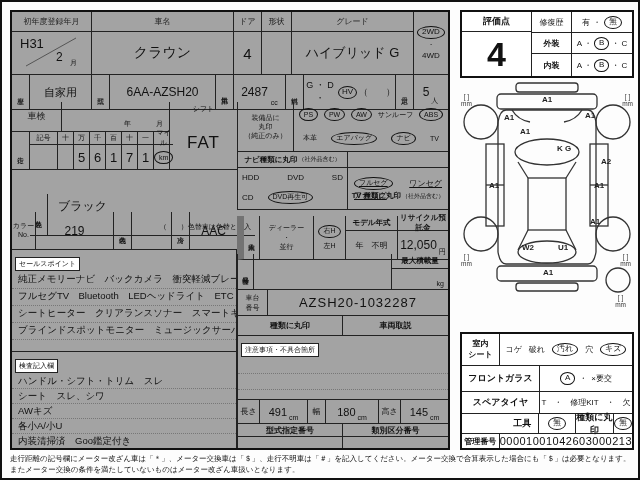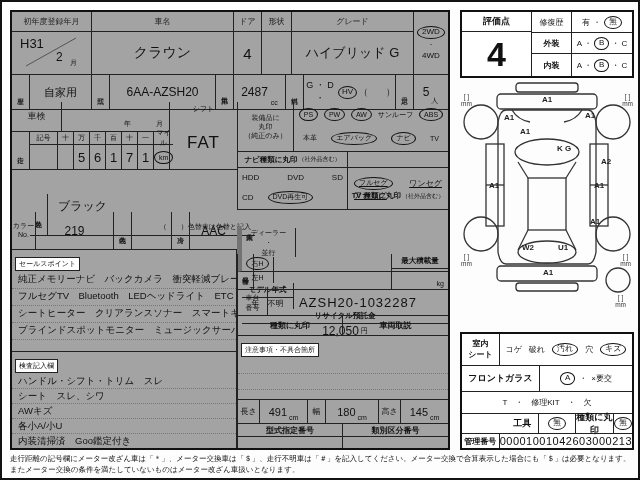--- a/index.html
+++ b/index.html
@@ -228,21 +228,21 @@
             <span class="circ small7">フルセグ</span>
             <span class="small8">ワンセグ</span>
           </div>
           <div class="r">
               <span class="small8">アナログ</span>
             </div>
         </div>
       </div>
     </div>
 
-    <div class="abs r brd-b" style="left:225px; top:216px; width:211px; height:44px; border-left:5px solid #737373;flex-direction:column;">
+    <div class="abs r brd-b" style="left:225px; top:204px; width:211px; height:44px; border-left:7px solid #737373;">
       <div class="vlab brd-r" style="width:16px;">輸入車</div>
       <div class="col cc brd-r small7" style="width:54px; line-height:1.4;">
         <span>ディーラー</span>
         <span>・</span>
         <span>並行</span>
       </div>
       <div class="col cc brd-r small7" style="width:32px; gap:3px;">
         <span class="circ small7">右H</span>
         <span>左H</span>
       </div>
@@ -419,20 +419,21 @@
     </div>
     <div class="r brd-b" style="height:26px;">
       <div class="cc brd-r small9" style="width:78px; font-weight:bold;">フロントガラス</div>
       <div class="cc" style="flex:1; gap:4px; font-size:8px;">
         <span class="circ small8">A</span>
         <span>・</span>
         <span>×要交</span>
       </div>
     </div>
     <div class="r brd-b" style="height:22px;">
+      <div class="cc brd-r small9" style="width:78px; font-weight:bold;">スペアタイヤ</div>
       <div class="cc small8" style="flex:1;">T　・　修理KIT　・　欠</div>
     </div>
     <div class="r brd-b" style="height:20px;padding-left:44px;">
       <div class="cc brd-r small9" style="width:40px; font-weight:bold;">工具</div>
       <div class="cc brd-r" style="width:44px;">
           <span class="circ small8">無</span>
         </div>
       <div class="cc brd-r small9" style="width:46px; font-weight:bold;">種類に丸印</div>
       <div class="cc" style="flex:1;">
           <span class="circ small8">無</span>

